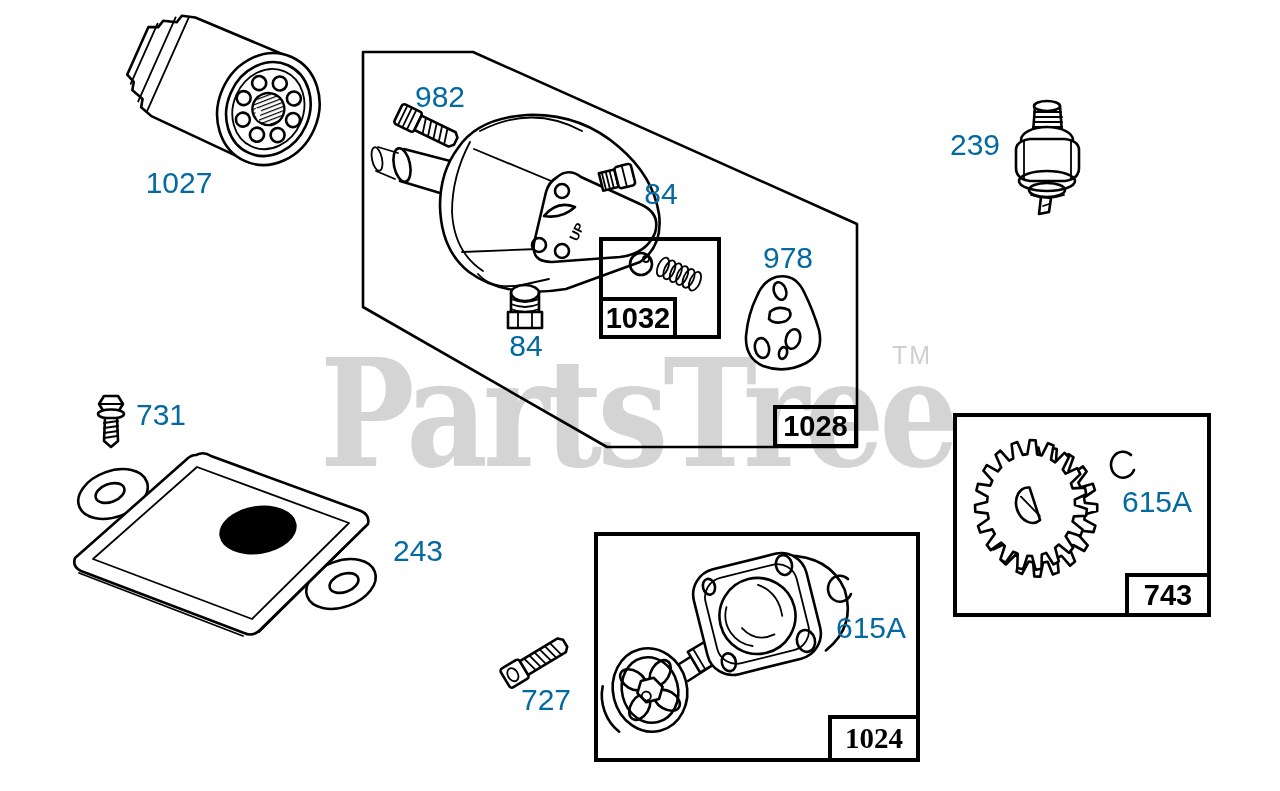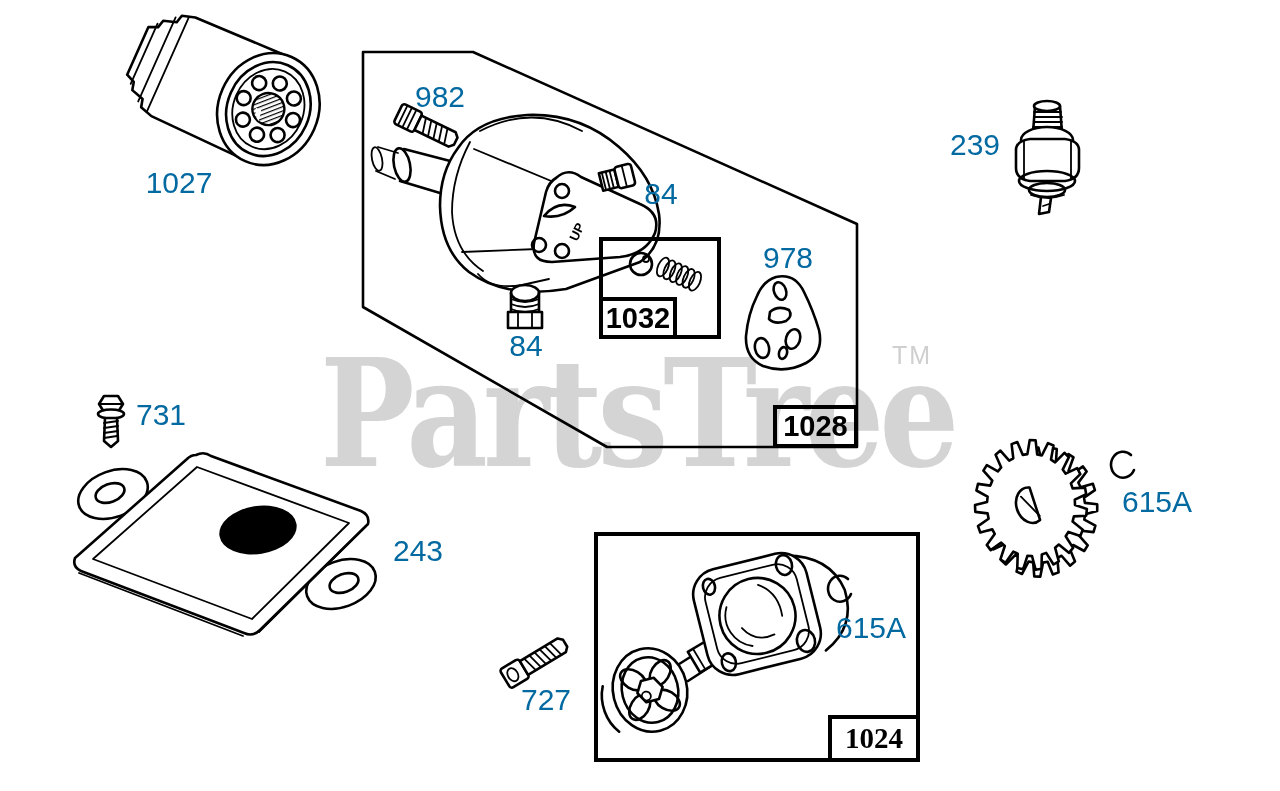--- a/index.html
+++ b/index.html
@@ -226,20 +226,23 @@
   <div class="gbox" style="left:599px;top:237px;width:122px;height:102px;padding-left:17px;">
     <div class="gnum in-bl" style="width:78px;height:42px;">1032</div>
   </div>
 
   <div class="gnum" style="left:773px;top:405px;width:85px;height:43px;">1028</div>
 
   <div class="gbox" style="left:594px;top:532px;width:326px;height:230px;font-family:Liberation Serif, serif;">
     <div class="gnum in-br" style="width:92px;height:47px;">1024</div>
   </div>
 
+  <div class="gbox" style="left:953px;top:413px;width:258px;height:204px;">
+    <div class="gnum in-br" style="width:86px;height:44px;">743</div>
+  </div>
 
   <div class="plabel" style="left:144px;top:166px;width:70px;">1027</div>
   <div class="plabel" style="left:412px;top:80px;width:56px;">982</div>
   <div class="plabel" style="left:641px;top:177px;width:40px;">84</div>
   <div class="plabel" style="left:505px;top:329px;width:42px;">84</div>
   <div class="plabel" style="left:760px;top:241px;width:56px;">978</div>
   <div class="plabel" style="left:946px;top:128px;width:58px;">239</div>
   <div class="plabel" style="left:134px;top:398px;width:54px;">731</div>
   <div class="plabel" style="left:374px;top:534px;width:56px;margin-left:16px;">243</div>
   <div class="plabel" style="left:518px;top:683px;width:56px;">727</div>

